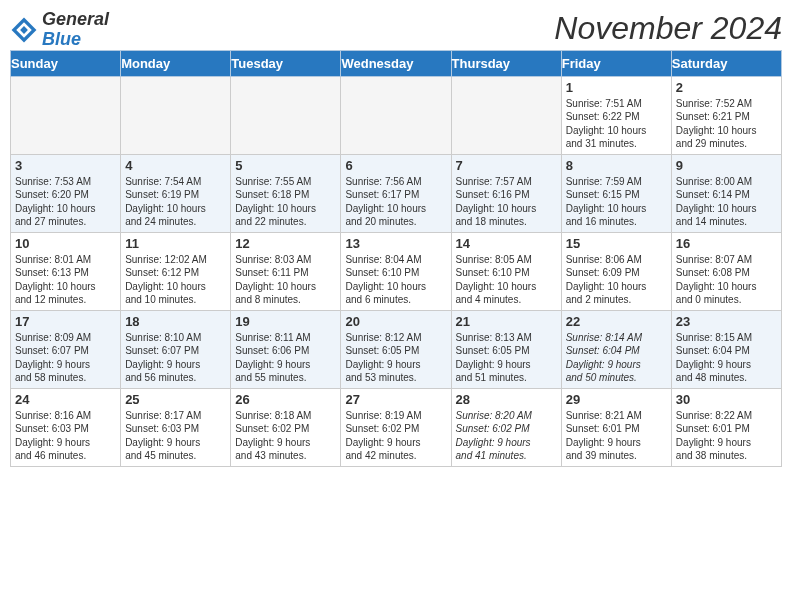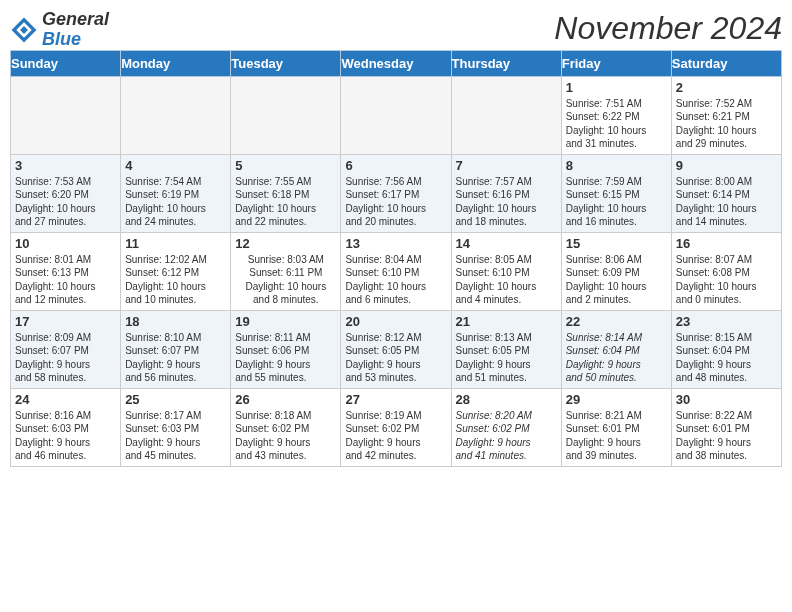--- a/index.html
+++ b/index.html
@@ -216,21 +216,21 @@
           </td>
           <td>
             <div class="day-num">11</div>
             <div class="day-info" style="white-space: pre-line;">Sunrise: 12:02 AM
 Sunset: 6:12 PM
 Daylight: 10 hours
 and 10 minutes.</div>
           </td>
           <td>
             <div class="day-num">12</div>
-            <div class="day-info" style="white-space: pre-line; text-align: center;">Sunrise: 8:03 AM
+            <div class="day-info" style="white-space: pre-line;">Sunrise: 8:03 AM
 Sunset: 6:11 PM
 Daylight: 10 hours
 and 8 minutes.</div>
           </td>
           <td>
             <div class="day-num">13</div>
             <div class="day-info" style="white-space: pre-line;">Sunrise: 8:04 AM
 Sunset: 6:10 PM
 Daylight: 10 hours
 and 6 minutes.</div>

